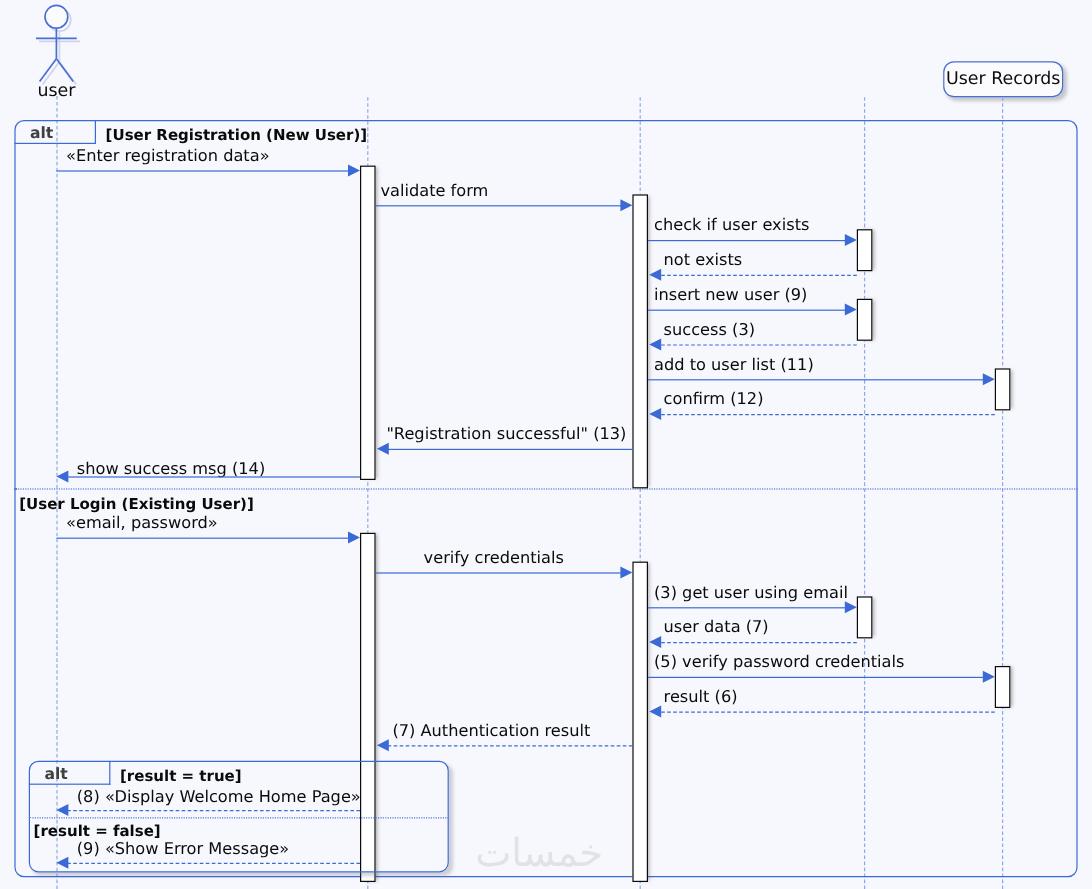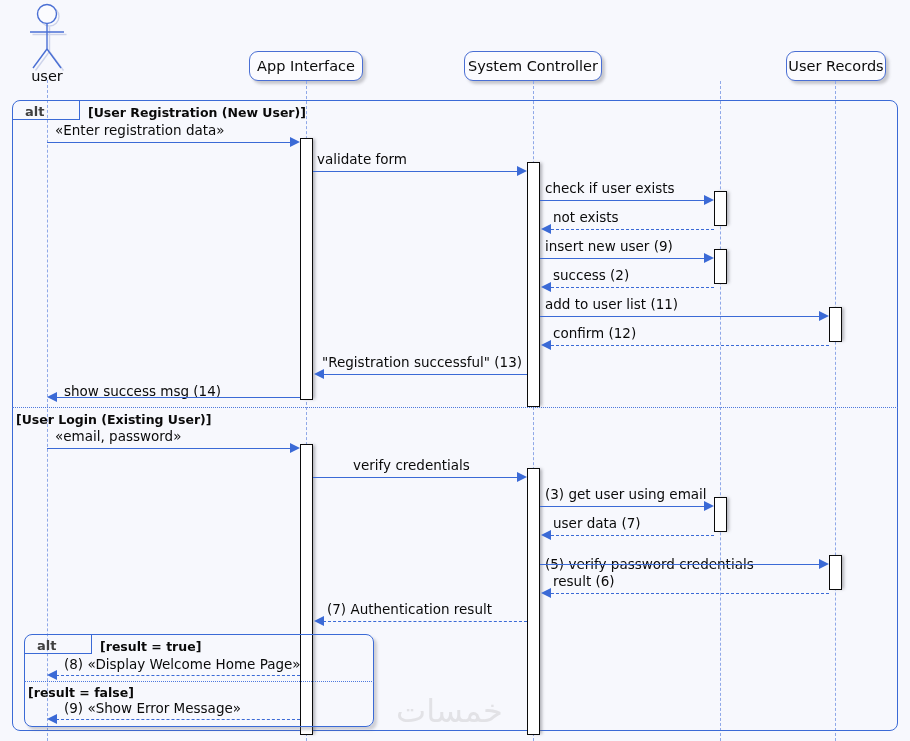--- a/index.html
+++ b/index.html
@@ -170,26 +170,20 @@
         <circle cx="30" cy="12" r="9.5" fill="#FBFBFE"></circle>
         <line x1="30" y1="22" x2="30" y2="47"></line>
         <line x1="13" y1="30" x2="47" y2="30"></line>
         <line x1="30" y1="47" x2="16" y2="66"></line>
         <line x1="30" y1="47" x2="44" y2="66"></line>
       </g>
     </svg>
   </div>
   <div class="actor-label" style="left:17px; top:68px; width:60px;">user</div>
 
-  <div class="participant" style="left:249px; top:51px; width:114px; height:30px;">
-    <span>App Interface</span>
-  </div>
-  <div class="participant" style="left:464px; top:51px; width:138px; height:30px;">
-    <span>System Controller</span>
-  </div>
   <div class="participant" style="left:786px; top:51px; width:100px; height:30px;">
     <span>User Records</span>
   </div>
 
   <div class="lifeline" style="left:47px;  top:80px; height:661px;"></div>
   <div class="lifeline" style="left:306px; top:81px; height:660px;"></div>
   <div class="lifeline" style="left:533px; top:81px; height:660px;"></div>
   <div class="lifeline" style="left:720px; top:81px; height:660px;"></div>
   <div class="lifeline" style="left:835px; top:81px; height:660px;"></div>
 
@@ -225,21 +219,21 @@
   <div class="arrowhead right" style="left:704px; top:195px;"></div>
 
   <div class="msg-label" style="left:553px; top:211px;">not exists</div>
   <div class="msg-line dashed" style="left:551px; top:229px; width:163px;"></div>
   <div class="arrowhead left" style="left:541px; top:224px;"></div>
 
   <div class="msg-label" style="left:545px; top:240px;">insert new user (9)</div>
   <div class="msg-line" style="left:540px; top:258px; width:165px;"></div>
   <div class="arrowhead right" style="left:704px; top:253px;"></div>
 
-  <div class="msg-label" style="left:553px; top:269px;">success (2)</div>
+  <div class="msg-label" style="left:553px; top:269px;">success (3)</div>
   <div class="msg-line dashed" style="left:551px; top:287px; width:163px;"></div>
   <div class="arrowhead left" style="left:541px; top:282px;"></div>
 
   <div class="msg-label" style="left:545px; top:298px;">add to user list (11)</div>
   <div class="msg-line" style="left:540px; top:316px; width:280px;"></div>
   <div class="arrowhead right" style="left:819px; top:311px;"></div>
 
   <div class="msg-label" style="left:553px; top:327px;">confirm (12)</div>
   <div class="msg-line dashed" style="left:551px; top:345px; width:278px;"></div>
   <div class="arrowhead left" style="left:541px; top:340px;"></div>
@@ -261,21 +255,21 @@
   <div class="arrowhead right" style="left:517px; top:472px;"></div>
 
   <div class="msg-label" style="left:545px; top:488px;">(3) get user using email</div>
   <div class="msg-line" style="left:540px; top:506px; width:165px;"></div>
   <div class="arrowhead right" style="left:704px; top:501px;"></div>
 
   <div class="msg-label" style="left:553px; top:517px;">user data (7)</div>
   <div class="msg-line dashed" style="left:551px; top:535px; width:163px;"></div>
   <div class="arrowhead left" style="left:541px; top:530px;"></div>
 
-  <div class="msg-label" style="left:545px; top:546px;margin-top:12px;">(5) verify password credentials</div>
+  <div class="msg-label" style="left:545px; top:546px;">(5) verify password credentials</div>
   <div class="msg-line" style="left:540px; top:564px; width:280px;"></div>
   <div class="arrowhead right" style="left:819px; top:559px;"></div>
 
   <div class="msg-label" style="left:553px; top:575px;">result (6)</div>
   <div class="msg-line dashed" style="left:551px; top:593px; width:278px;"></div>
   <div class="arrowhead left" style="left:541px; top:588px;"></div>
 
   <div class="msg-label" style="left:327px; top:603px;">(7) Authentication result</div>
   <div class="msg-line dashed" style="left:323px; top:621px; width:204px;"></div>
   <div class="arrowhead left" style="left:314px; top:616px;"></div>

